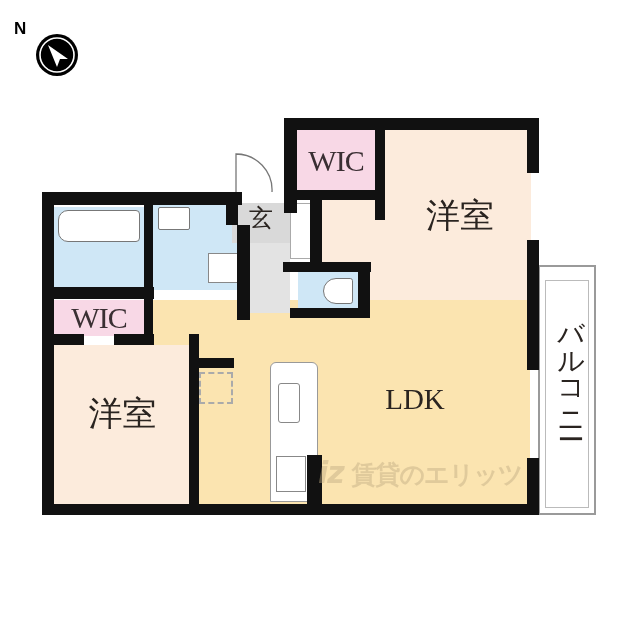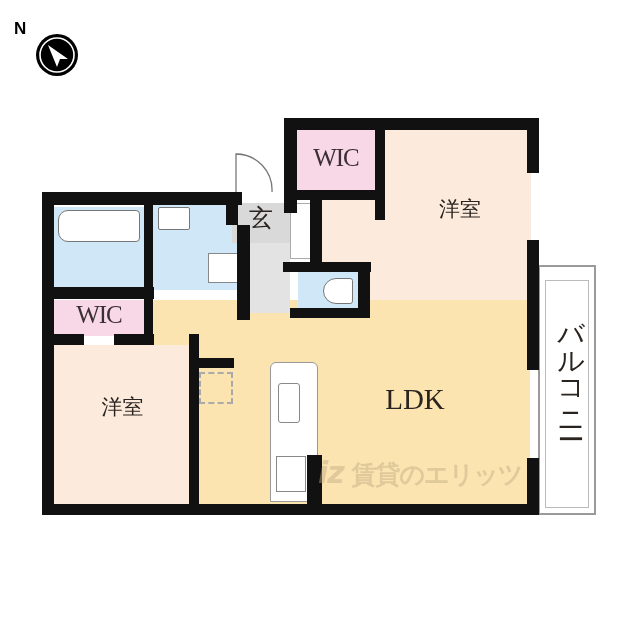--- a/index.html
+++ b/index.html
@@ -1,21 +1,21 @@
 <!DOCTYPE html>
 <html><head>
 <meta charset="utf-8">
 <style>
   html, body { margin:0; padding:0; background:#ffffff; }
   body { width:640px; height:640px; position:relative; overflow:hidden; font-family:"DejaVu Serif", serif; }
   .abs { position:absolute; box-sizing:border-box; }
   .wall { position:absolute; background:#111111; }
   .room-label { position:absolute; text-align:center; color:#2a2420; font-family:"DejaVu Serif", serif; line-height:1.05; }
-  .wic { font-family:"Liberation Serif", serif; font-size:25px; color:#3a2f33; letter-spacing:-1px; }
-  .big { font-size:21px; }
+  .wic { font-family:"Liberation Serif", serif; font-size:30px; color:#3a2f33; letter-spacing:-1px; }
+  .big { font-size:34px; }
   .north-n { position:absolute; left:14px; top:19px; font-family:"Liberation Sans", sans-serif; font-weight:bold; font-size:17px; color:#000; }
   .balcony-label { position:absolute; left:552px; top:303px; width:30px; font-family:"DejaVu Serif", serif; font-size:27px; color:#2a2420; line-height:38px; text-align:center; }
   .watermark { position:absolute; left:318px; top:455px; font-family:"DejaVu Sans", sans-serif; font-weight:bold; font-size:25px; color:rgba(190,170,130,0.45); letter-spacing:-1px; white-space:nowrap; }
 </style>
 </head>
 <body>
 
 <div>
   <div class="north-n">N</div>
   <svg class="abs" style="left:34px;top:32px;" width="46" height="46" viewBox="0 0 46 46">

